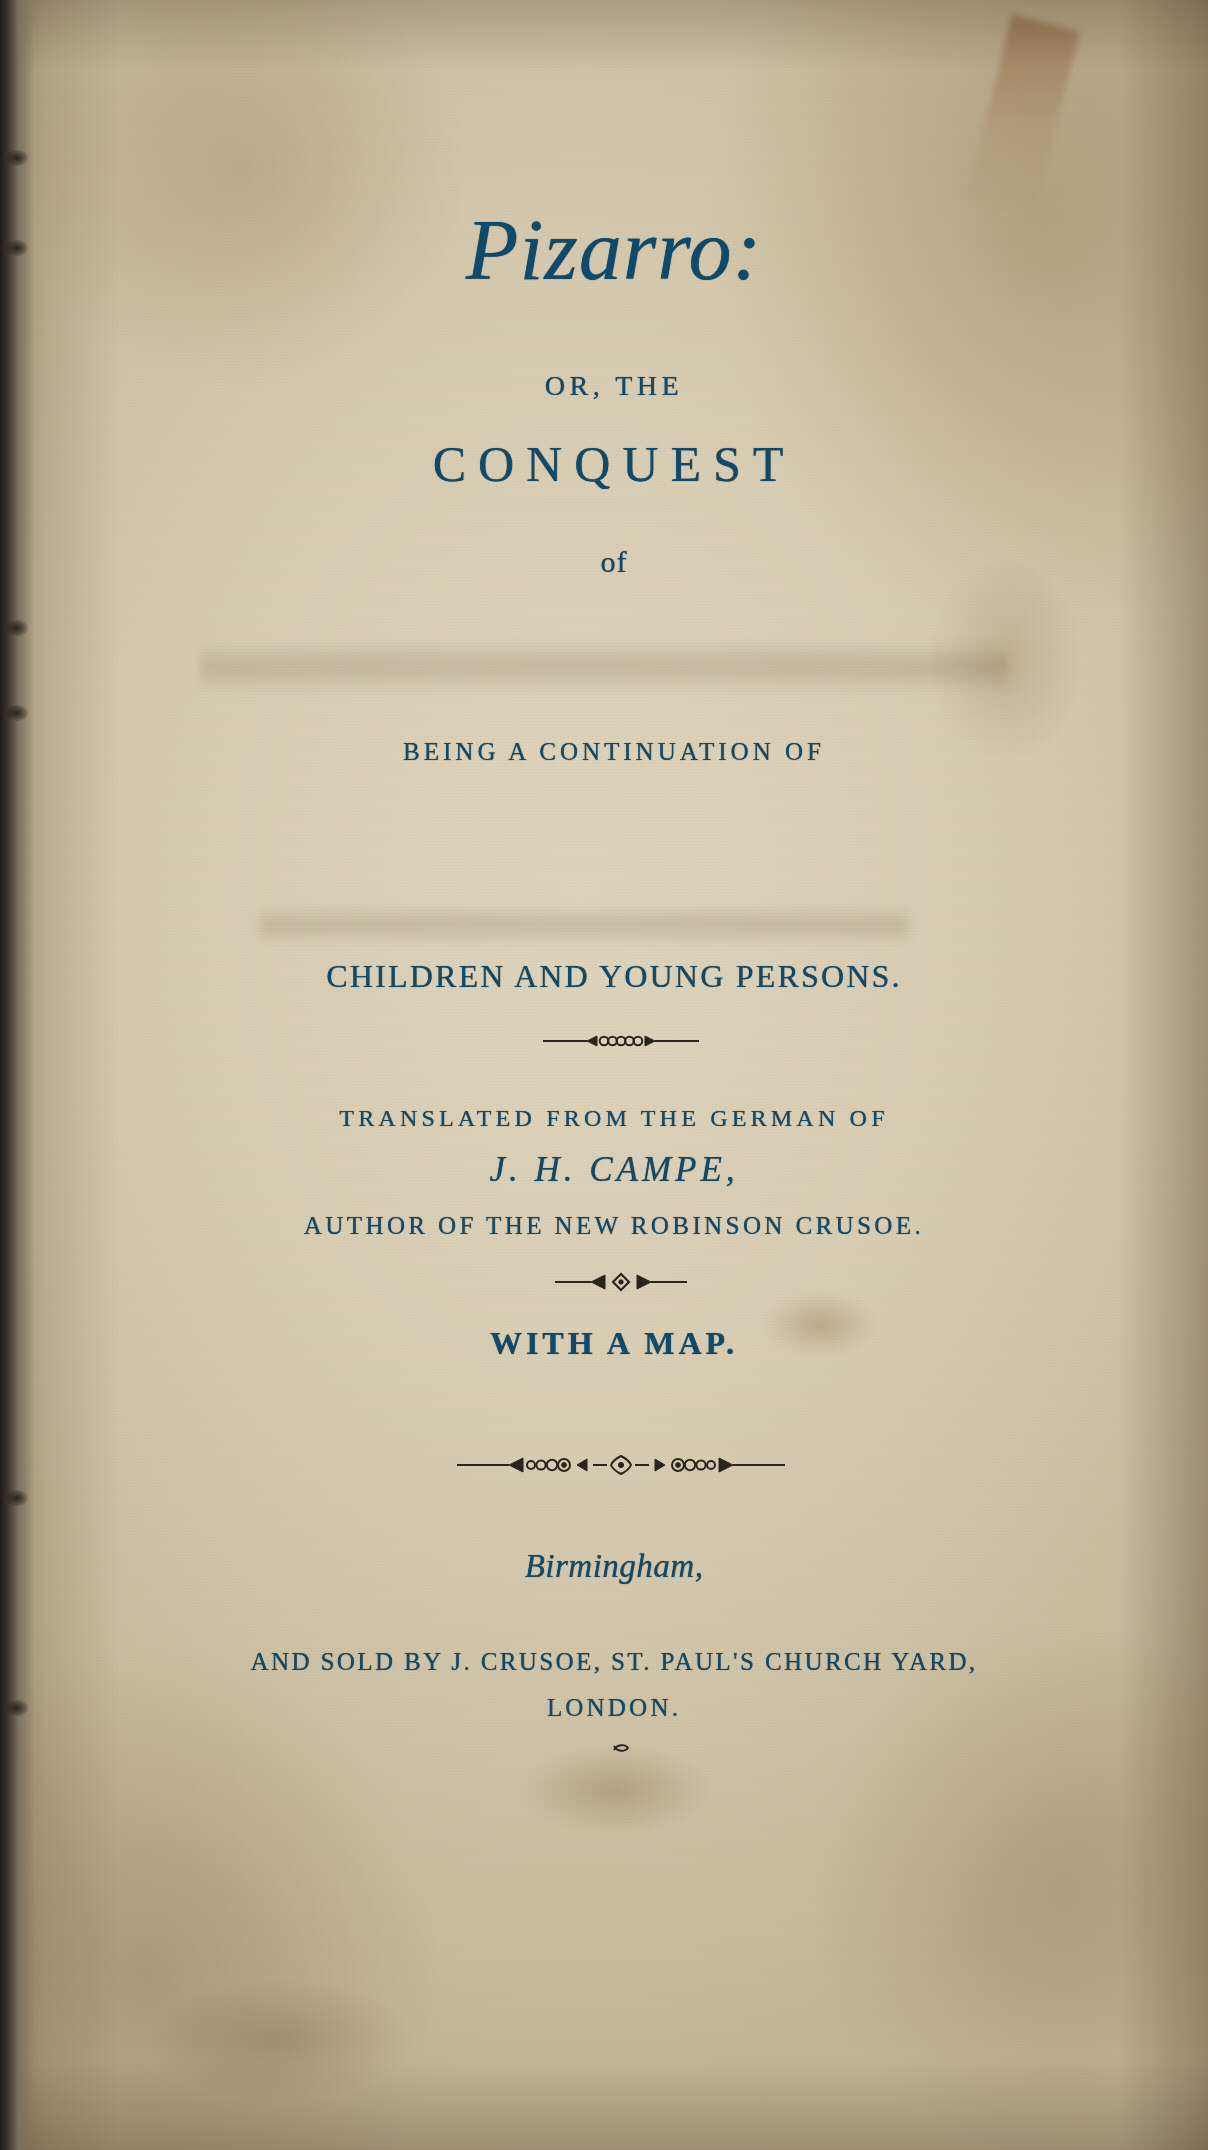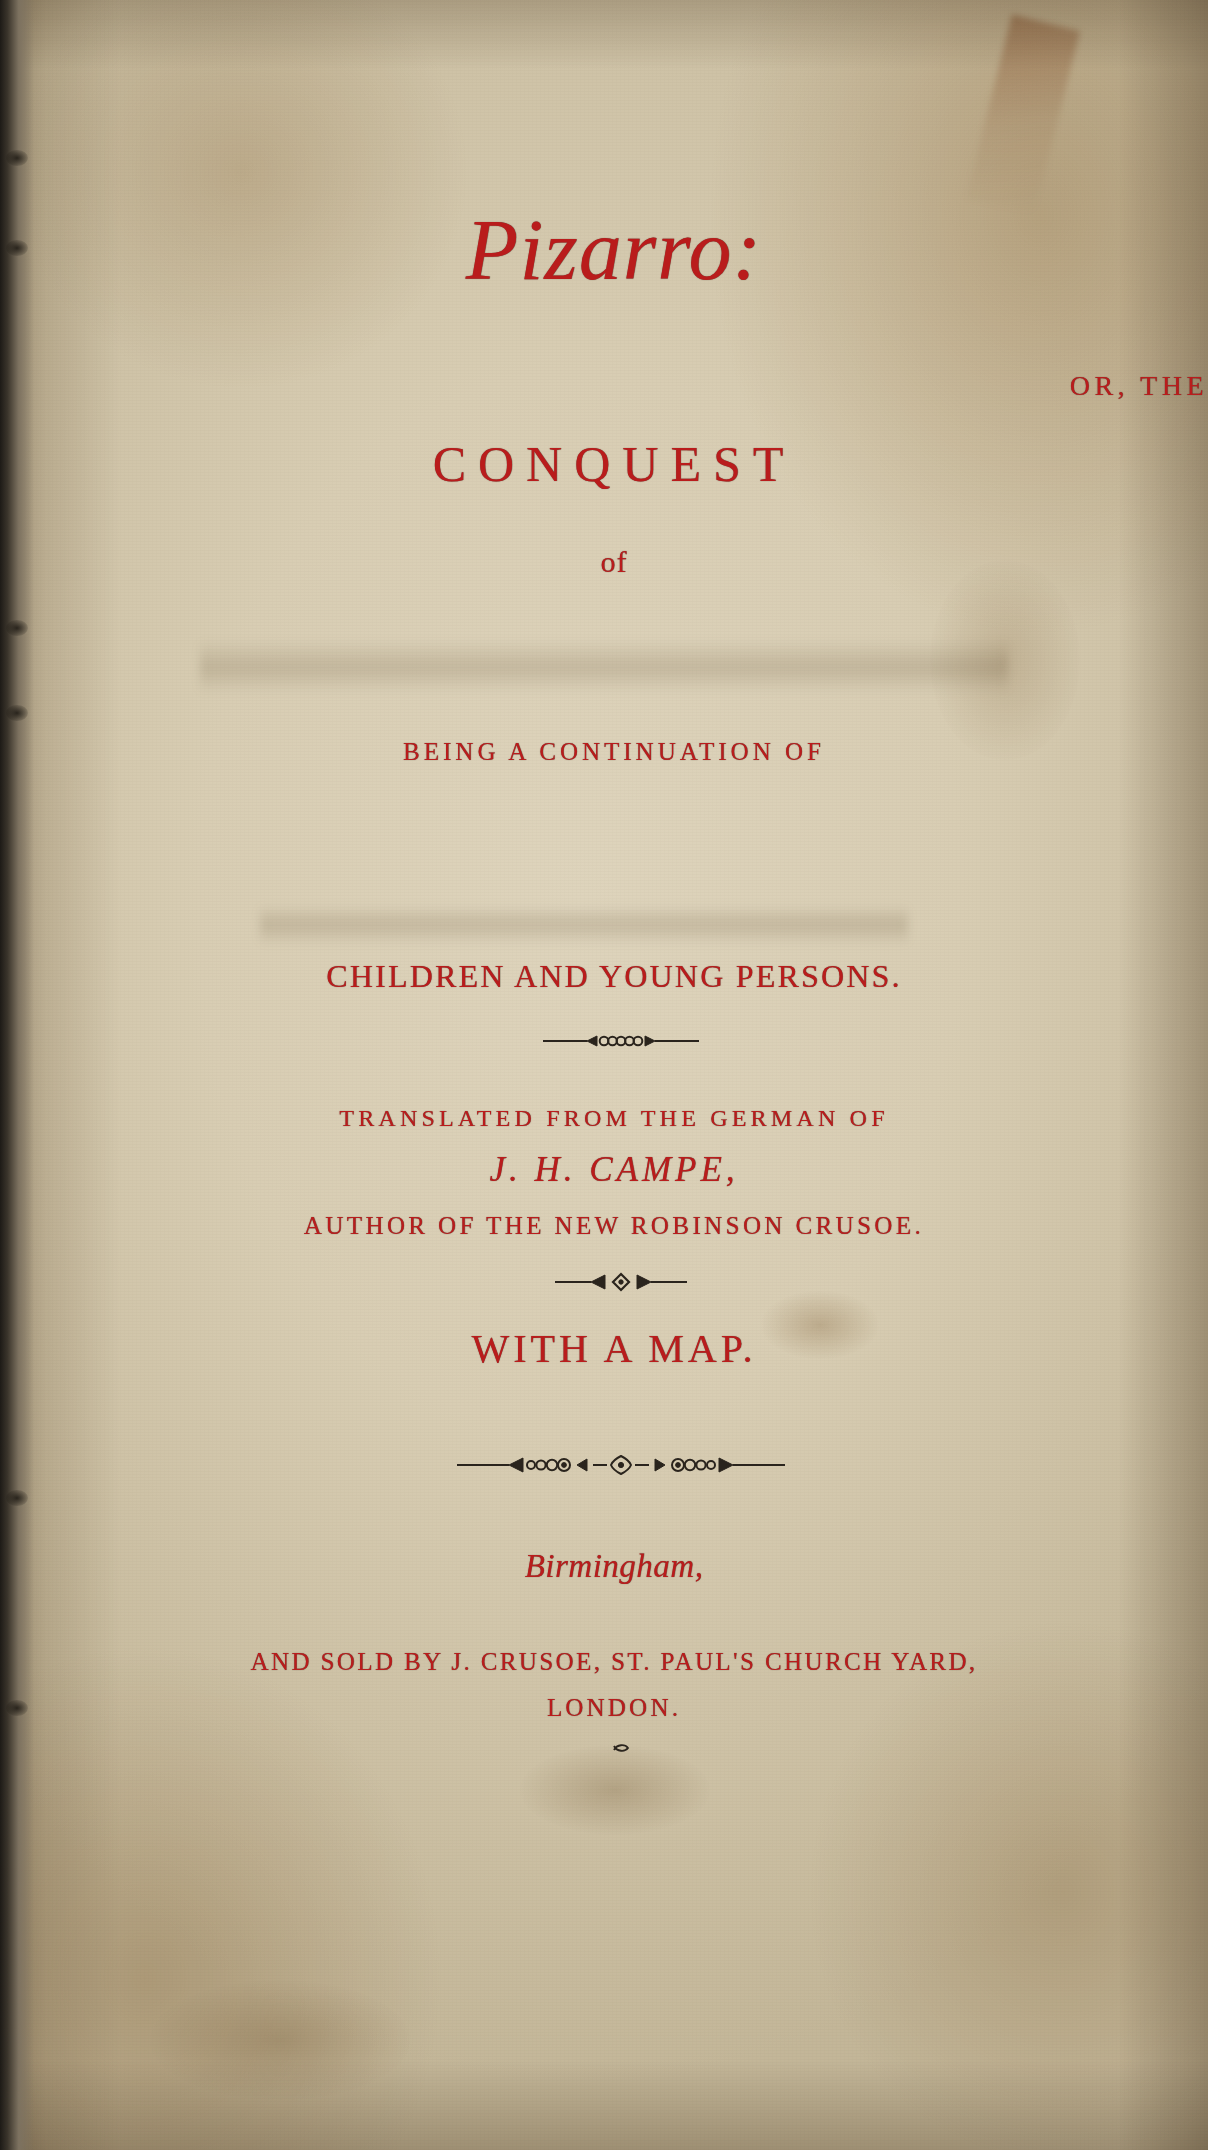--- a/index.html
+++ b/index.html
@@ -112,37 +112,36 @@
     position: absolute;
     inset: 0;
     text-align: center;
   }
   .line {
     position: absolute;
     left: 20px;
     right: 0;
     text-align: center;
     white-space: nowrap;
-    color: #b91c1c;
+    color: #0c4a6e;
   }
   .ink {
     text-shadow: 0 0 1.1px rgba(40,34,26,0.55), 0.4px 0.3px 0.6px rgba(60,50,38,0.35);
   }
 
   .t-title {
     font-family: "Liberation Serif", serif;
     font-style: italic;
     font-size: 86px;
     letter-spacing: 1px;
     font-weight: 400;
   }
   .t-orthe {
     font-size: 28px;
     letter-spacing: 4.5px;
-    text-align: right;
   }
   .t-conquest {
     font-size: 50px;
     letter-spacing: 12px;
   }
   .t-of {
     font-size: 30px;
     letter-spacing: 1px;
   }
   .t-peru {
@@ -172,22 +171,23 @@
   .t-campe {
     font-style: italic;
     font-size: 35px;
     letter-spacing: 4px;
   }
   .t-author {
     font-size: 25px;
     letter-spacing: 3.4px;
   }
   .t-withamap {
-    font-size: 40px;
+    font-size: 32px;
     letter-spacing: 4px;
+    font-weight: bold;
   }
   .t-birmingham {
     font-style: italic;
     font-size: 33px;
     letter-spacing: 0.5px;
   }
   .t-printed {
     font-size: 25px;
     letter-spacing: 3.2px;
   }

